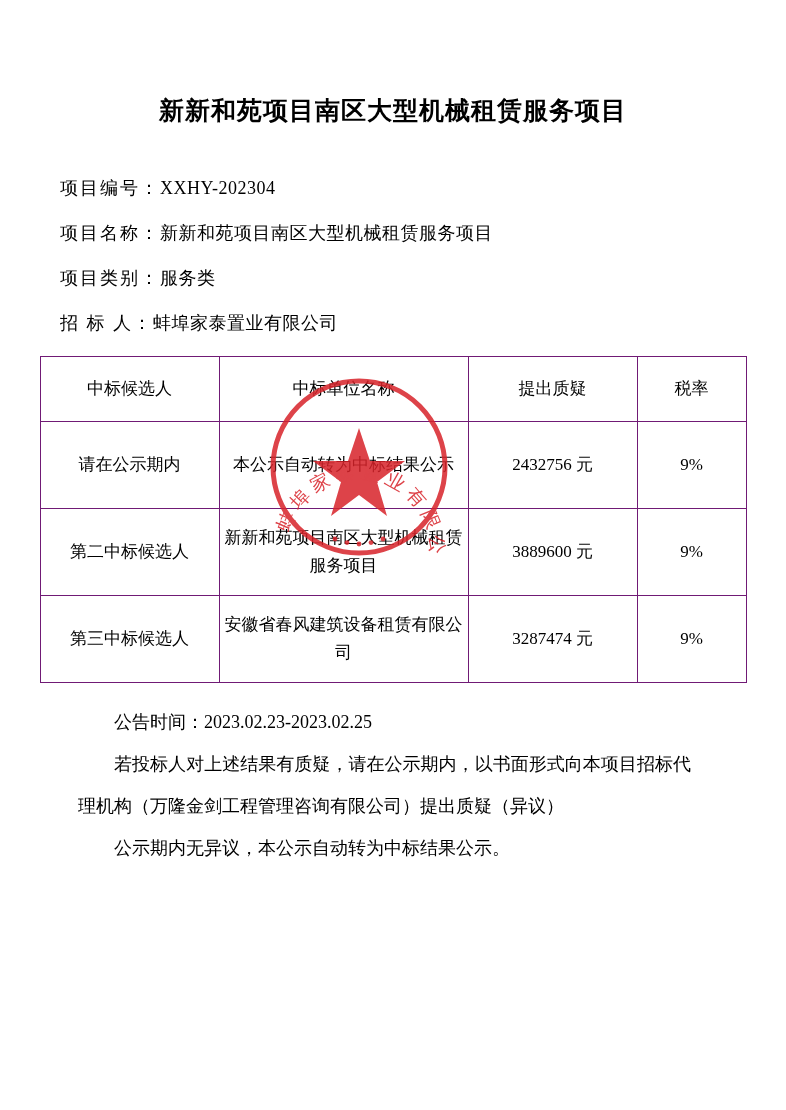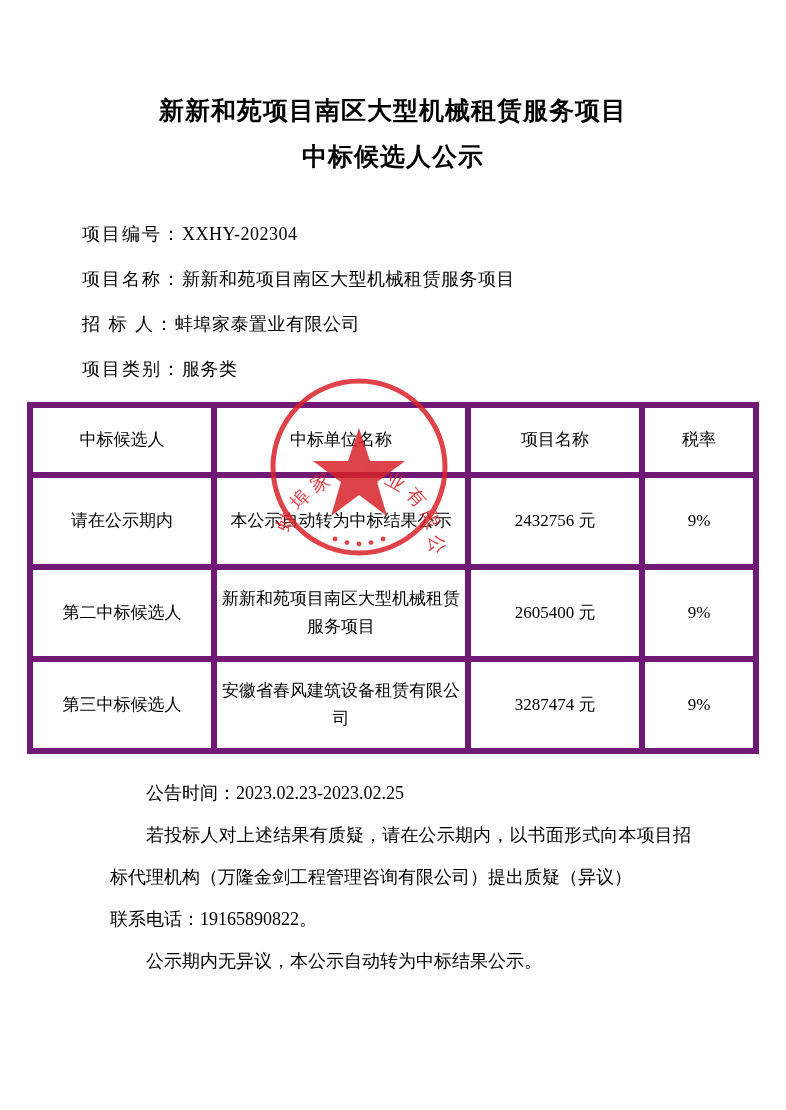--- a/index.html
+++ b/index.html
@@ -28,41 +28,41 @@
   }
   .title-line {
     font-size: 25px;
     font-weight: bold;
     letter-spacing: 1px;
     line-height: 46px;
     font-family: "Liberation Serif", "DejaVu Serif", serif;
   }
   .meta-block {
     margin-top: 32px;
-    padding-left: 82px;
+    padding-left: 60px;
     font-size: 18px;
     line-height: 45px;
   }
   .meta-row {
     white-space: nowrap;
   }
   .meta-label {
     letter-spacing: 2px;
   }
   .meta-value {
     letter-spacing: 0.5px;
   }
   table.bid-table {
     border-collapse: collapse;
     margin: 10px auto 0 auto;
     width: 690px;
     table-layout: fixed;
   }
   table.bid-table td, table.bid-table th {
-    border: 6px solid #701a75;
+    border: 1px solid #701a75;
     text-align: center;
     vertical-align: middle;
     font-size: 17px;
     font-weight: normal;
     padding: 6px 4px;
     line-height: 28px;
     font-family: "Liberation Serif", "DejaVu Serif", serif;
   }
   table.bid-table thead td {
     height: 52px;
@@ -70,21 +70,21 @@
   table.bid-table tbody td {
     height: 74px;
   }
   .col-1 { width: 170px; }
   .col-2 { width: 240px; }
   .col-3 { width: 160px; }
   .col-4 { width: 100px; margin-left: 24px; }
 
   .footer-block {
     margin-top: 18px;
-    padding-left: 110px;
+    padding-left: 78px;
     padding-right: 95px;
     font-size: 18px;
     line-height: 42px;
   }
   .indent {
     text-indent: 36px;
   }
   .nowrap {
     white-space: nowrap;
   }
@@ -106,73 +106,71 @@
     display: block;
   }
 </style>
 </head>
 <body>
 
 <div class="page">
 
   <div class="title-block">
     <div class="title-line">新新和苑项目南区大型机械租赁服务项目</div>
-    <div class="title-line">中标候选人公示</div>
   </div>
 
   <div class="meta-block">
     <div class="meta-row">
       <span class="meta-label">项目编号：</span><span class="meta-value">XXHY-202304</span>
     </div>
     <div class="meta-row">
       <span class="meta-label">项目名称：</span><span class="meta-value">新新和苑项目南区大型机械租赁服务项目</span>
     </div>
     <div class="meta-row">
-      <span class="meta-label">招 标 人：</span><span class="meta-value">蚌埠家泰置业有限公司</span>
+      <span class="meta-label">项目类别：</span><span class="meta-value">服务类</span>
     </div>
     <div class="meta-row">
-      <span class="meta-label">项目类别：</span><span class="meta-value">服务类</span>
+      <span class="meta-label">招 标 人：</span><span class="meta-value">蚌埠家泰置业有限公司</span>
     </div>
   </div>
 
   <table class="bid-table">
     <thead>
       <tr>
         <td class="col-1">中标候选人</td>
         <td class="col-2">中标单位名称</td>
-        <td class="col-3">项目名称</td>
+        <td class="col-3">提出质疑</td>
         <td class="col-4">税率</td>
       </tr>
     </thead>
     <tbody>
       <tr>
         <td class="col-1">请在公示期内</td>
         <td class="col-2">本公示自动转为中标结果公示</td>
         <td class="col-3">2432756 元</td>
         <td class="col-4">9%</td>
       </tr>
       <tr>
         <td class="col-1">第二中标候选人</td>
         <td class="col-2">新新和苑项目南区大型机械租赁服务项目</td>
-        <td class="col-3">2605400 元</td>
+        <td class="col-3">3889600 元</td>
         <td class="col-4">9%</td>
       </tr>
       <tr>
         <td class="col-1">第三中标候选人</td>
         <td class="col-2">安徽省春风建筑设备租赁有限公司</td>
         <td class="col-3">3287474 元</td>
         <td class="col-4">9%</td>
       </tr>
     </tbody>
   </table>
 
   <div class="footer-block">
     <div class="indent nowrap">公告时间：2023.02.23-2023.02.25</div>
     <div class="indent para">若投标人对上述结果有质疑，请在公示期内，以书面形式向本项目招标代理机构（万隆金剑工程管理咨询有限公司）提出质疑（异议）</div>
-    <div>联系电话：19165890822。</div>
     <div class="indent">公示期内无异议，本公示自动转为中标结果公示。</div>
   </div>
 
   <div class="seal">
     <svg width="182" height="182" viewBox="0 0 182 182" xmlns="http://www.w3.org/2000/svg">
       <circle cx="91" cy="91" r="86" fill="none" stroke="#d8232a" stroke-width="5"></circle>
       <g fill="#d8232a">
         <polygon points="91,52 102,85 137,85 109,106 119,140 91,119 63,140 73,106 45,85 80,85"></polygon>
       </g>
       <path id="sealArc" d="M 91,175 m -72,0 a 72,72 0 1,1 144,0" fill="none" stroke="none"></path>

